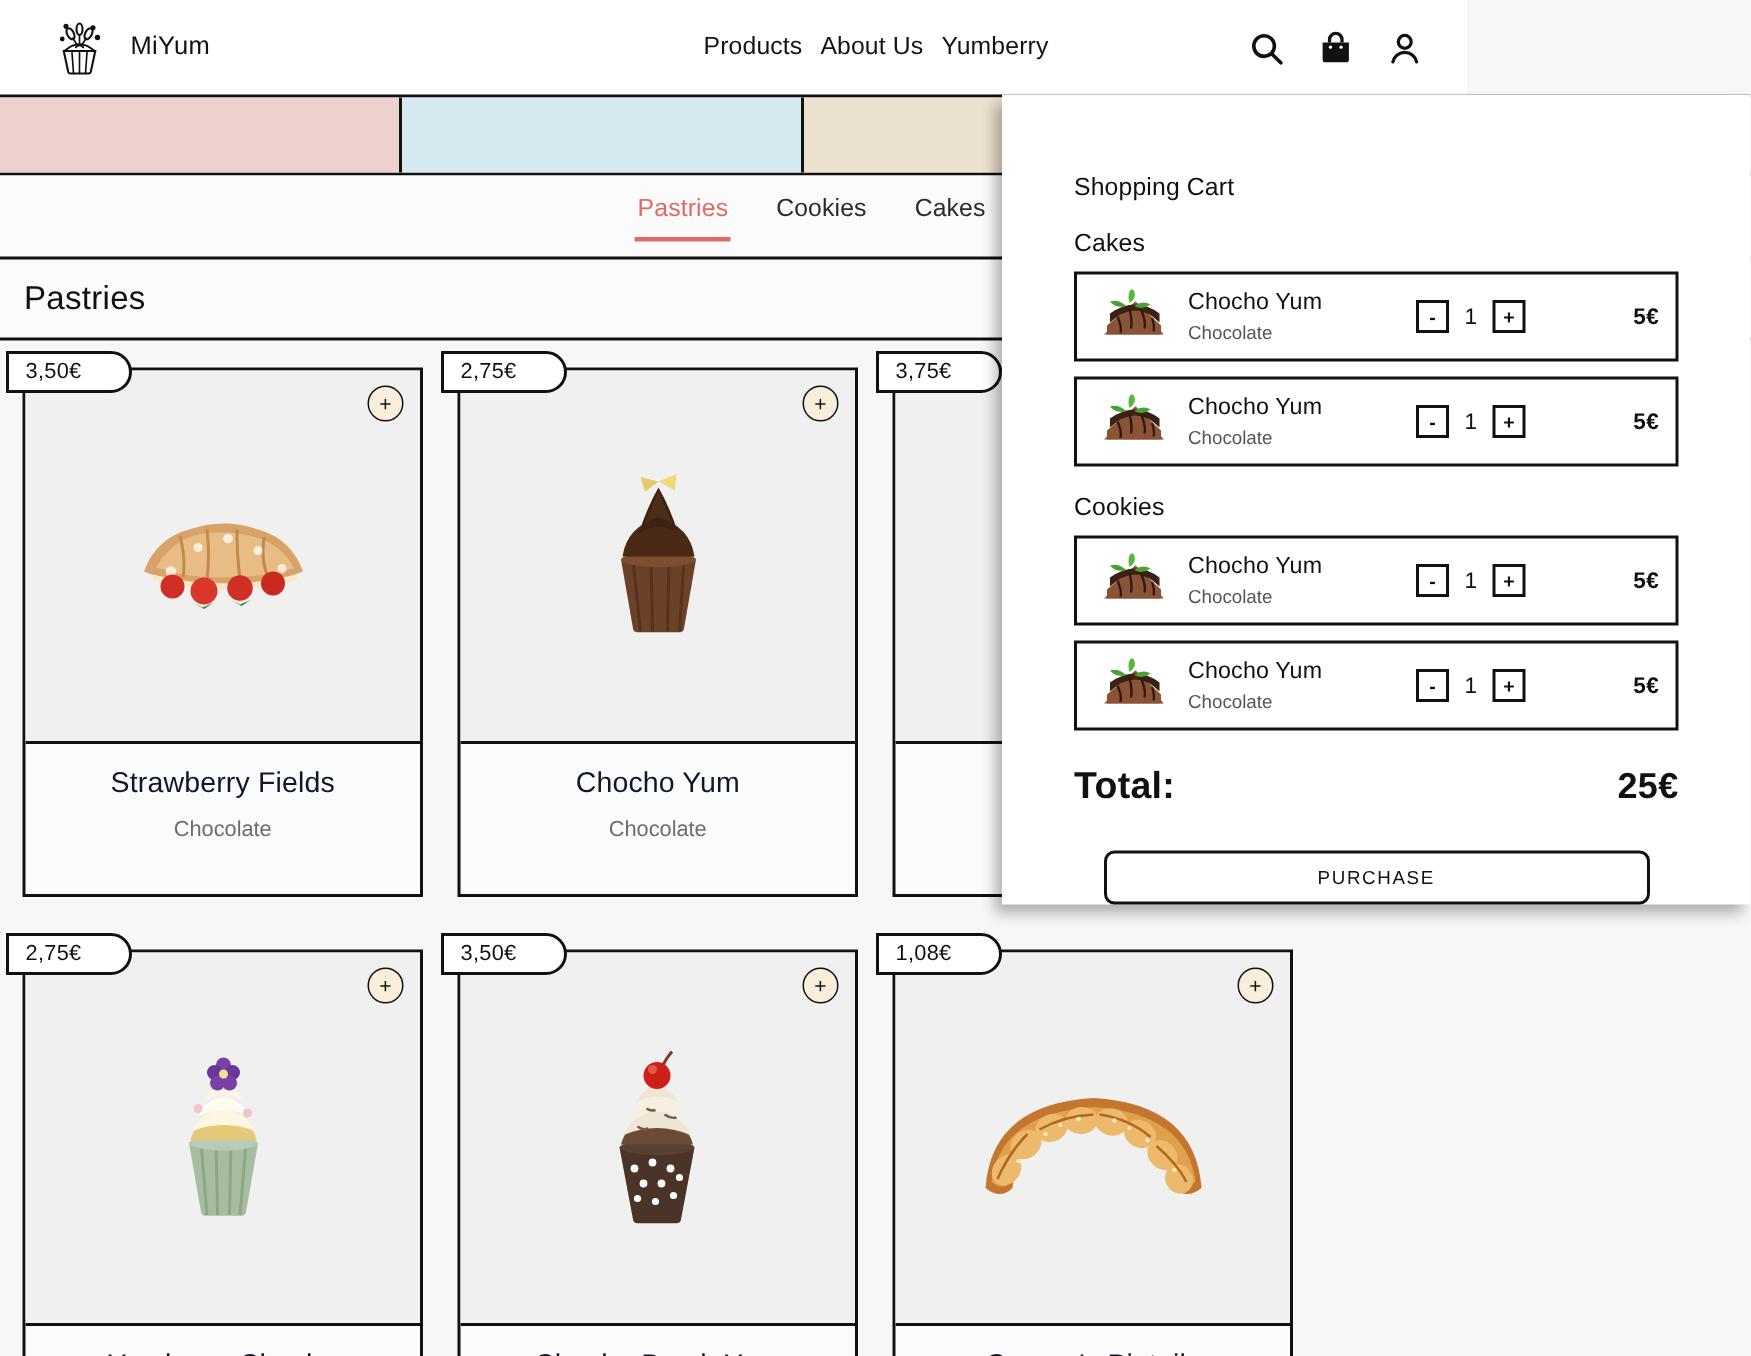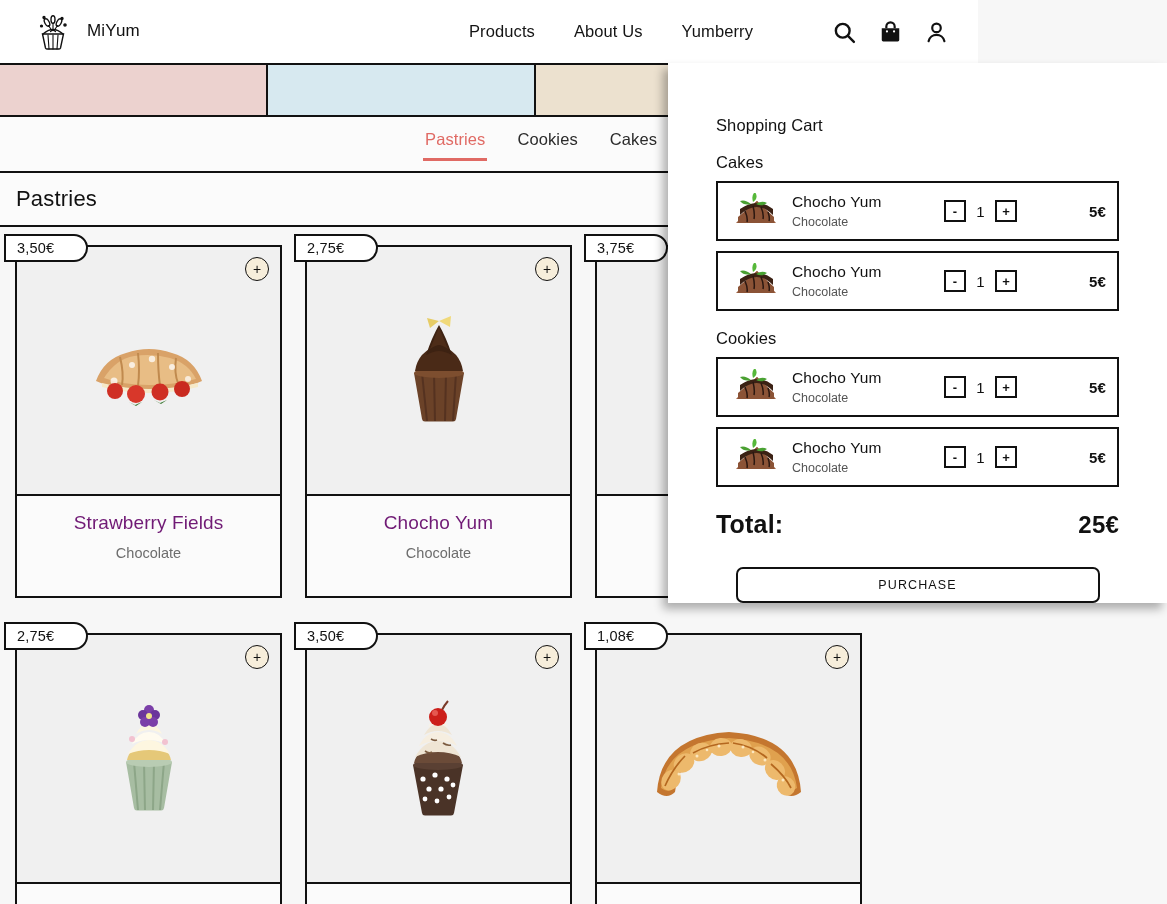--- a/index.html
+++ b/index.html
@@ -16,21 +16,21 @@
   
   .header {
     position: absolute; top: 0; left: 0; width: 978px; height: 63px;
     background: #ffffff;
     display: flex; align-items: center;
   }
   .brand { position: absolute; left: 30px; top: 8px; display: flex; align-items: center; gap: 11px; }
   .brand-logo { width: 46px; height: 46px; display: block; }
   .brand-name { font-size: 17px; font-weight: 500; letter-spacing: .2px; color: #111; }
 
-  .mainnav { position: absolute; left: 469px; top: 22px; display: flex; gap: 39px; text-align: right; }
+  .mainnav { position: absolute; left: 469px; top: 22px; display: flex; gap: 12px; text-align: right; }
   .mainnav a { font-size: 16.5px; color: #141414; text-decoration: none; letter-spacing: .1px; }
 
   .header-icons { position: absolute; right: 28px; top: 18px; display: flex; align-items: center; gap: 18px; }
   .icon-btn { width: 28px; height: 28px; display: flex; align-items: center; justify-content: center; background: none; border: none; cursor: pointer; padding: 0; }
 
   
   .banner {
     position: absolute; top: 63px; left: 0; width: 1167px; height: 54px;
     display: flex;
     border-top: 2.5px solid #111; border-bottom: 2.5px solid #111;
@@ -77,21 +77,21 @@
     background: #fbfbfb;
     position: relative;
   }
   .card-media {
     height: 249px; background: #f0f0f0;
     border-bottom: 2.5px solid #111;
     display: flex; align-items: center; justify-content: center;
   }
   .card-media svg { display: block; }
   .card-body { height: 100px; display: flex; flex-direction: column; align-items: center; justify-content: flex-start; padding-top: 16px; }
-  .card-title { font-size: 19px; font-weight: 400; letter-spacing: .1px; color: #701a75; }
+  .card-title { font-size: 19px; font-weight: 400; letter-spacing: .1px; color: #0f172a; }
   .card-sub { font-size: 14.5px; color: #6d6d6d; margin-top: 11px; }
 
   .price-tag {
     position: absolute; top: -13px; left: -13px;
     background: #ffffff; border: 2.5px solid #111;
     border-radius: 0 18px 18px 0;
     height: 28px; min-width: 84px;
     display: flex; align-items: center;
     padding: 0 16px 0 11px;
     font-size: 14.5px; color: #111; letter-spacing: .2px;

